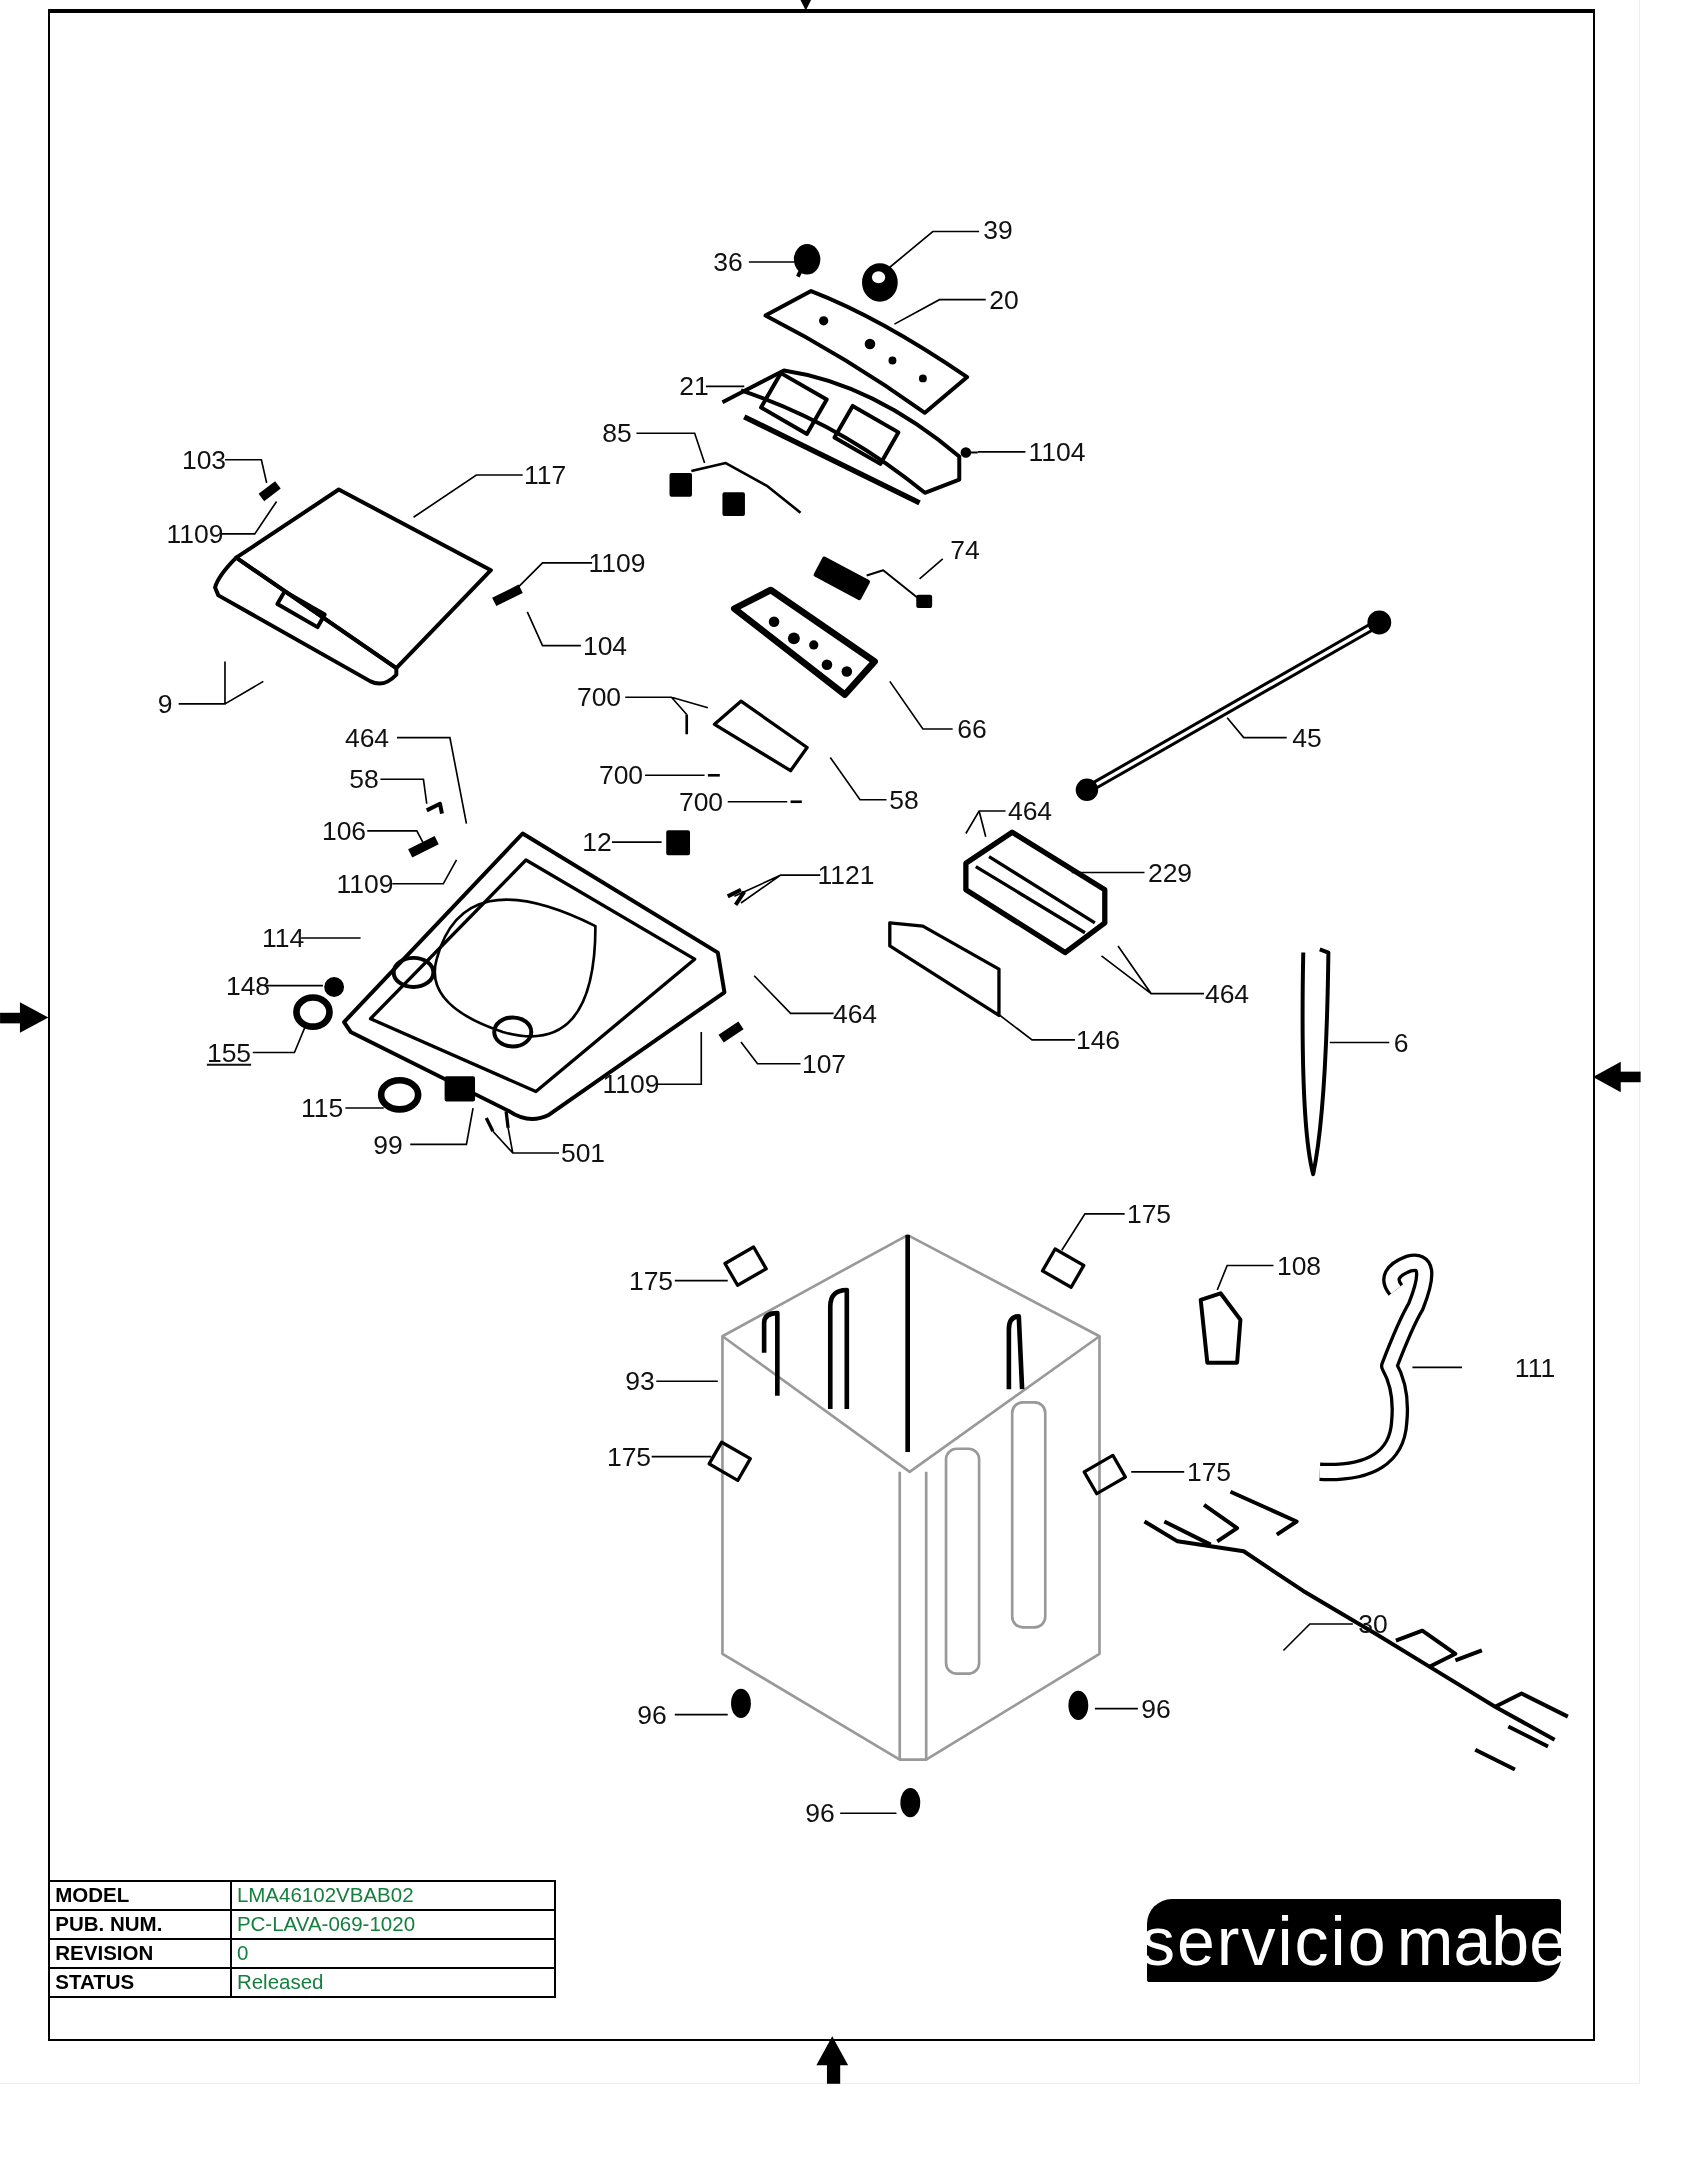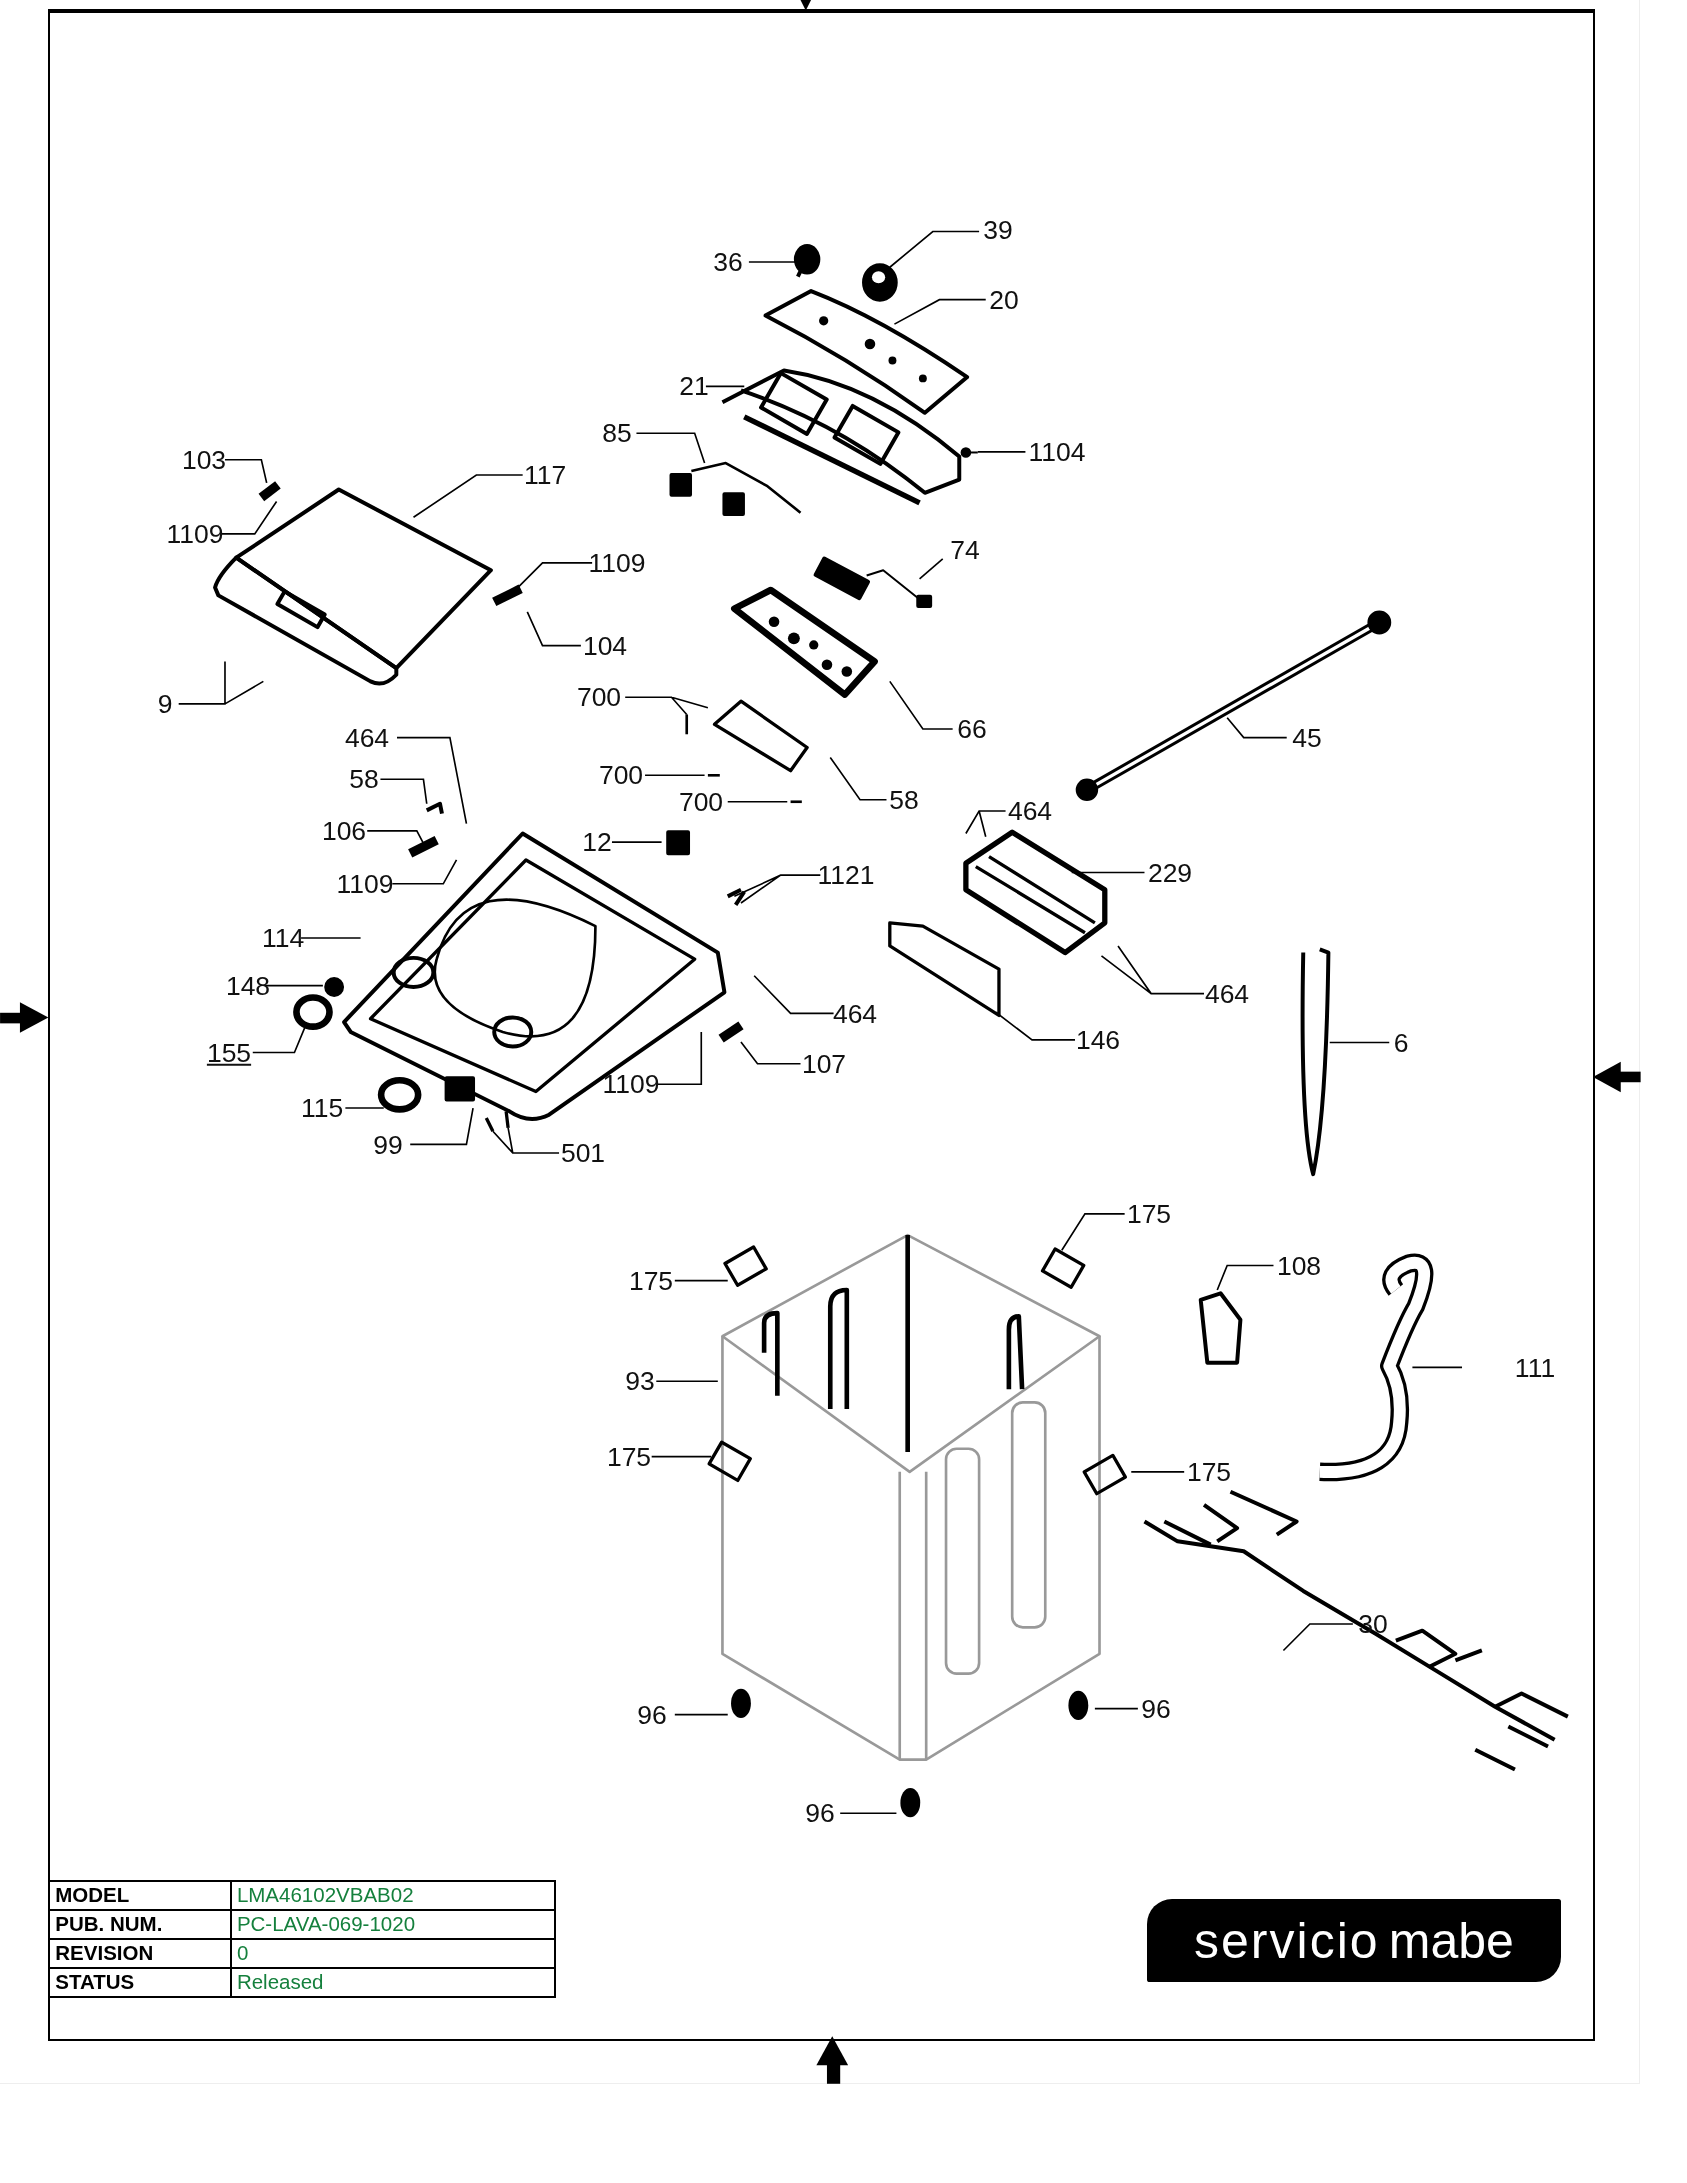--- a/index.html
+++ b/index.html
@@ -5,21 +5,21 @@
   html,body{margin:0;padding:0;background:#ffffff;}
   body{width:1687px;height:2183px;position:relative;overflow:hidden;font-family:"Liberation Sans",sans-serif;}
   .page{position:absolute;left:0;top:0;width:1639px;height:2083px;background:#fff;border-right:1.3px solid #eeeeee;border-bottom:1.3px solid #eeeeee;}
   .frame{position:absolute;left:48px;top:8.6px;width:1543px;height:2026px;border:2.6px solid #000;border-top-width:4.6px;box-sizing:content-box;}
   svg.art{position:absolute;left:0;top:0;}
   .lbl{position:absolute;font-family:"Liberation Sans",sans-serif;font-size:26.5px;color:#111;line-height:1;white-space:nowrap;transform:translate(-50%,-50%);}
   .tb{position:absolute;left:48px;top:1880px;width:508px;border-collapse:collapse;}
   .tb td{border:2px solid #000;height:27px;padding:0 5.3px;font-size:20.5px;line-height:1;}
   .tb td.k{width:169px;font-weight:bold;color:#000000;}
   .tb td.v{color:#15803d;}
-  .logo{position:absolute;left:1147px;top:1899px;width:414px;height:83px;background:#000;border-radius:25px 2.6px 25px 2.6px;display:flex;align-items:center;justify-content:center;color:#fff;font-size:50px;}
+  .logo{position:absolute;left:1147px;top:1899px;width:414px;height:83px;background:#000;border-radius:25px 2.6px 25px 2.6px;display:flex;align-items:center;justify-content:center;color:#fff;font-size:68px;}
   .logo .a{font-weight:normal;letter-spacing:2px;}
   .logo .b{font-weight:normal;margin-left:9.3px;}
 </style>
 </head>
 <body>
 
 <div class="page">
   <div class="frame"></div>
 
   <svg class="art" width="1687" height="2183" viewBox="0 0 2550 3300">

